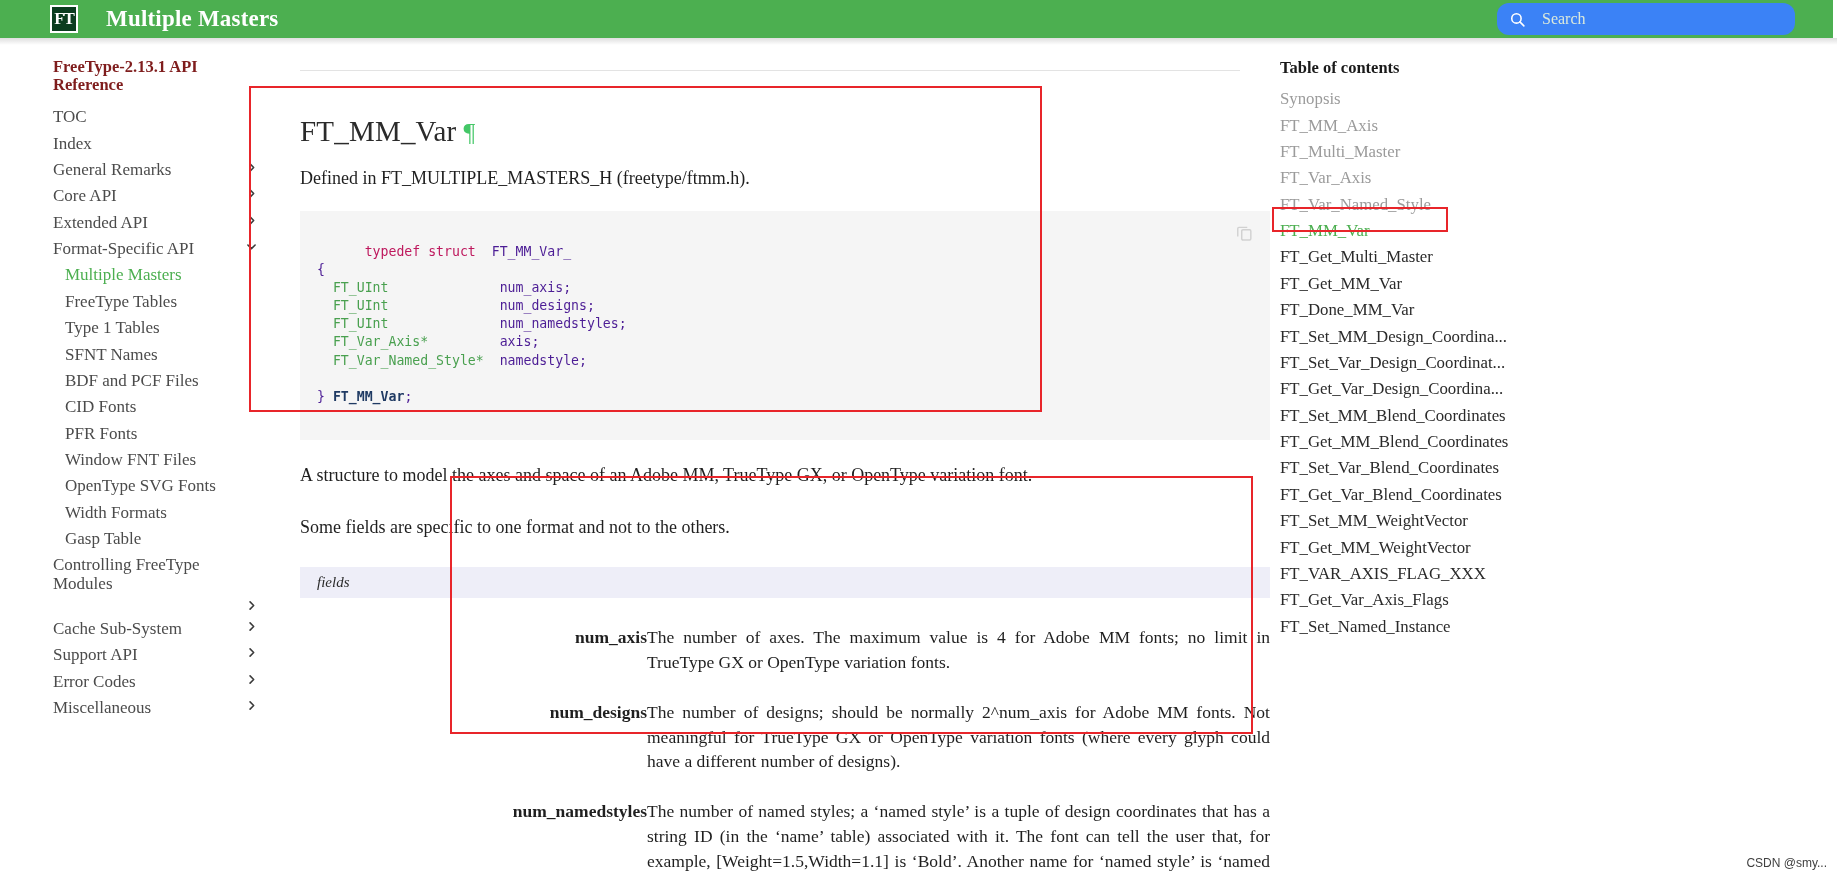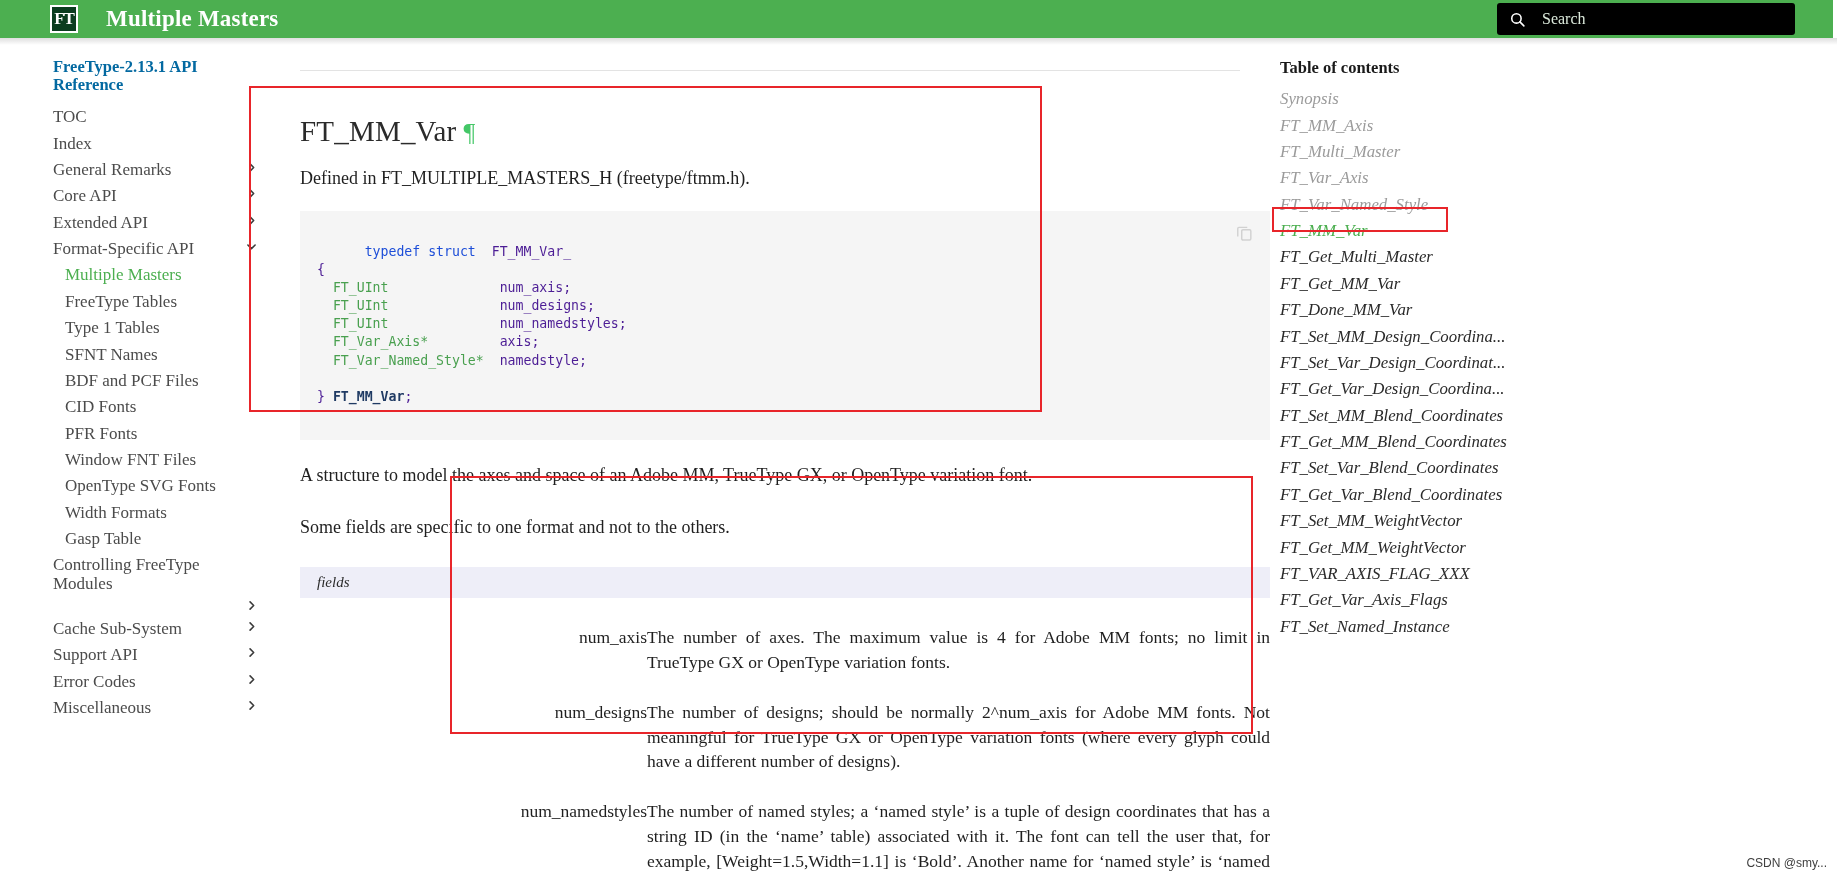--- a/index.html
+++ b/index.html
@@ -35,22 +35,22 @@
     color: #ffffff;
     font-size: 23px;
     font-weight: bold;
     font-family: "Liberation Serif", "DejaVu Serif", serif;
     letter-spacing: .2px;
   }
   .search-wrap {
     position: absolute;
     left: 1497px; top: 3px;
     width: 298px; height: 32px;
-    background: #000000;
-    border-radius: 3px;
+    background: #3b82f6;
+    border-radius: 12px;
     display: flex; align-items: center;
   }
   .search-icon {
     margin-left: 12px;
     width: 17px; height: 17px;
     flex: 0 0 auto;
     display: block;
   }
   .search-input {
     background: transparent;
@@ -75,21 +75,21 @@
     position: absolute;
     left: 0; top: 45px;
     width: 300px; height: 831px;
     padding-left: 53px;
     padding-top: 13px;
     font-family: "Liberation Serif", "DejaVu Serif", serif;
   }
   .side-head {
     font-size: 16.5px;
     font-weight: bold;
-    color: #0369a1;
+    color: #7f1d1d;
     line-height: 1.1;
     width: 180px;
     margin-bottom: 10px;
   }
   .side-item {
     display: flex; align-items: flex-start;
     justify-content: space-between;
     width: 205px;
     font-size: 17px;
     color: #4b4b4b;
@@ -154,21 +154,21 @@
     color: #24292e;
     white-space: pre;
     width: 975px;
     margin-left: -5px;
   }
   .copy-btn {
     position: absolute; right: 16px; top: 12px;
     width: 19px; height: 19px;
     opacity: .22; cursor: pointer;
   }
-  .k { color: #1d4ed8; text-align: right; }
+  .k { color: #be185d; text-align: right; }
   .t { color: #49a04f; }
   .n { color: #4c1d95; }
   .b { color: #1f3a63; font-weight: bold; }
 
   .para {
     font-size: 18px;
     margin: 22px 0 0 0;
     line-height: 1.45;
   }
   .para2 { margin-top: 26px; }
@@ -194,21 +194,21 @@
   table.fields td {
     vertical-align: top;
     padding: 9px 0 16px 0;
     font-size: 17.5px;
     line-height: 1.42;
   }
   td.fname {
     width: 352px;
     text-align: right;
     padding-right: 24px;
-    font-weight: normal;
+    font-weight: bold;
     font-family: "Liberation Serif", "DejaVu Serif", serif;
     white-space: nowrap;
   }
   td.fdesc { text-align: justify; padding-right: 14px; }
 
   
   .toc {
     position: absolute;
     left: 1280px; top: 45px;
     width: 557px; height: 831px;
@@ -218,21 +218,20 @@
   .toc-title {
     font-size: 16.5px; font-weight: bold; color: #1a1a1a;
     margin-bottom: 8px;
   }
   .toc-item {
     font-size: 16.8px;
     color: #2a2a2a;
     padding: 3.2px 0;
     cursor: pointer;
     white-space: nowrap;
-    font-style: italic;
   }
   .toc-item.dim { color: #9b9b9b; }
   .toc-item.active { color: #4caf50; }
 
   
   .redbox {
     position: absolute;
     border: 2.5px solid #e8252a;
     pointer-events: none;
     z-index: 20;

